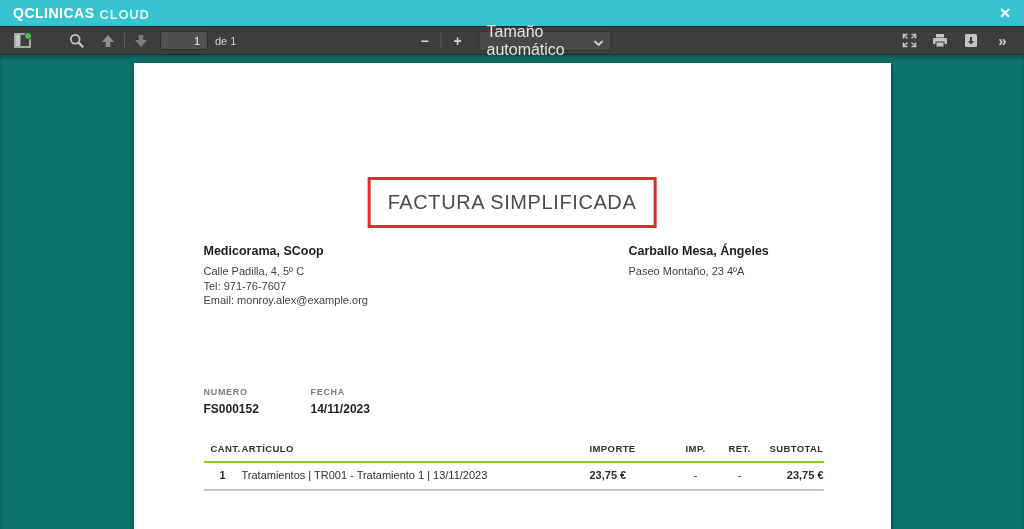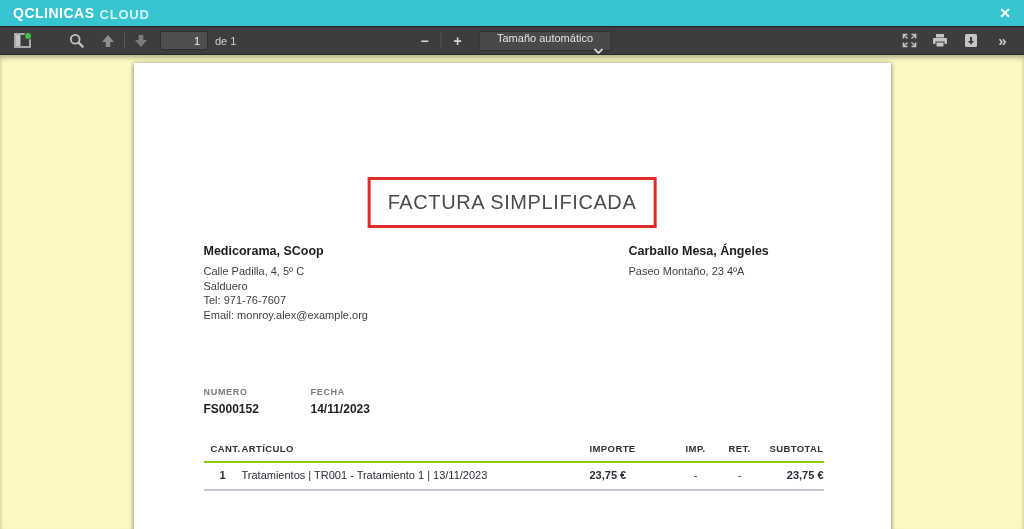--- a/index.html
+++ b/index.html
@@ -72,35 +72,34 @@
     transform: translateX(-50%);
     display: flex; align-items: center;
   }
   .zoom-btn { font-size: 14px; font-weight: 700; color: #d6d6d6; }
   .zoom-select {
     display: flex; align-items: center;
     width: 133px; height: 20px;
     background: #494949;
     border: 1px solid #313131;
     border-radius: 2px;
-    font-size: 11px; color: #e3e3e3;
+    font-size: 16px; color: #e3e3e3;
     padding: 0 7px;
     margin-left: 9px;
     cursor: pointer;
-    flex-direction: column;
   }
   .zoom-select .chev { margin-left: auto; color: #cfcfcf; }
 
   .right-group { margin-left: auto; display: flex; align-items: center; gap: 7px; padding-right: 2px; }
   .more-btn { font-size: 15px; font-weight: 700; color: #cccccc; letter-spacing: -1px; }
 
   
   .viewer {
     flex: 1;
-    background: #fef9c3;
+    background: #0f766e;
     overflow: hidden;
     box-shadow: inset 0 3px 4px rgba(0,0,0,.28);
   }
   .page {
     width: 757px; height: 960px;
     background: #ffffff;
     margin: 8px auto 0;
     position: relative;
     box-shadow: 0 1px 5px rgba(0,0,0,.55);
     color: #3f3f3f;
@@ -246,21 +245,20 @@
 <div class="viewer">
   <div class="page">
 
     <div class="title-box">
       <span class="title-text">FACTURA SIMPLIFICADA</span>
     </div>
 
     <div class="party party-left">
       <div class="party-name">Medicorama, SCoop</div>
       <div>Calle Padilla, 4, 5º C</div>
-      <div>Salduero</div>
       <div>Tel: 971-76-7607</div>
       <div>Email: monroy.alex@example.org</div>
     </div>
 
     <div class="party party-right">
       <div class="party-name">Carballo Mesa, Ángeles</div>
       <div>Paseo Montaño, 23 4ºA</div>
     </div>
 
     <div class="meta-row">

